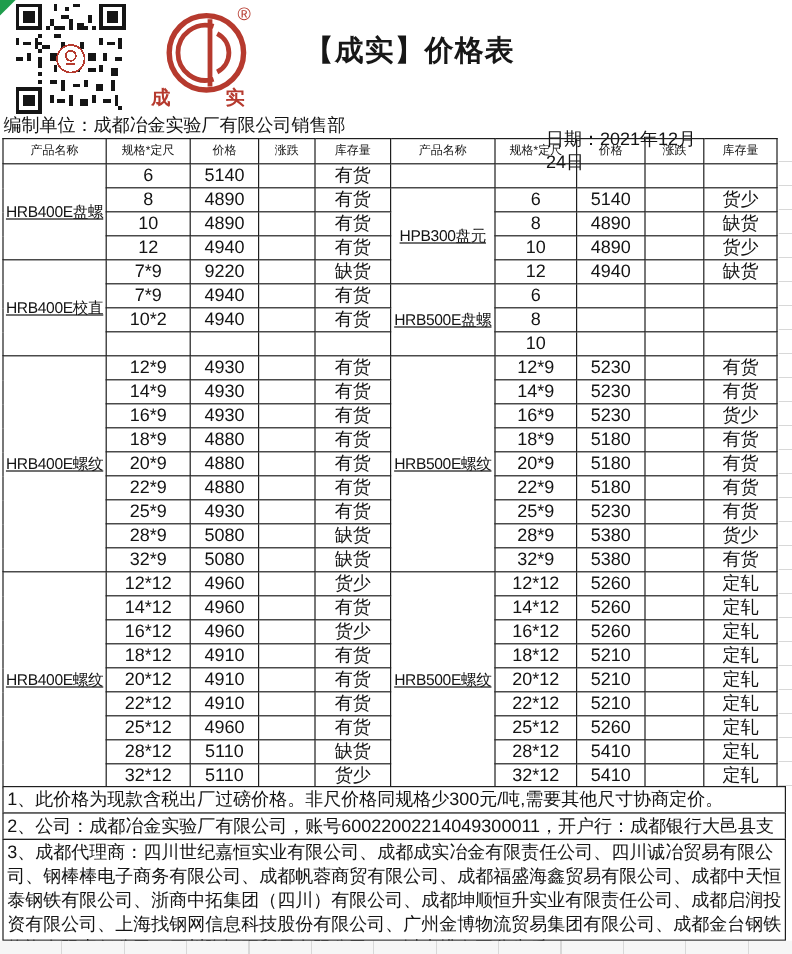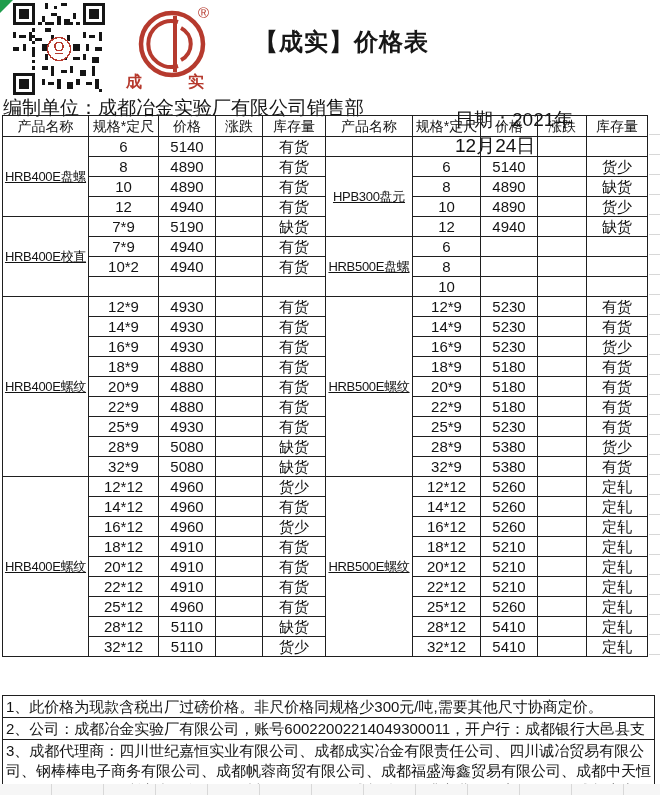--- a/index.html
+++ b/index.html
@@ -15,33 +15,33 @@
   .qr{position:absolute;left:9px;top:3px;width:100px;height:92px;}
   
   .logo{position:absolute;left:122px;top:4px;width:115px;height:92px;}
   .logo .rmark{position:absolute;left:76px;top:0px;color:#b63a2e;font-size:15px;font-weight:400;}
   .logo .ch{position:absolute;color:#b63a2e;font-size:16px;top:68px;font-weight:600;}
   .logo .ch.left{left:4px;}
   .logo .ch.right{left:66px;}
   .title{position:absolute;left:254px;top:26px;font-size:24px;letter-spacing:1px;color:#171717;
     font-family:"Liberation Serif","DejaVu Serif",serif;font-weight:600;}
   
-  .info-bar{position:absolute;left:0;top:93px;width:592px;height:22px;font-size:19px;}
+  .info-bar{position:absolute;left:0;top:93px;width:592px;height:22px;font-size:15px;}
   .info-bar .prepared{position:absolute;left:3px;top:2px;}
   .info-bar .date{position:absolute;left:455px;top:14px;}
   
   .price-table{position:absolute;left:2px;top:115px;width:645px;border-collapse:collapse;table-layout:fixed;}
   .price-table th,.price-table td{
     border:1px solid #1f1f1f;padding:0;text-align:center;font-size:15px;height:19px;line-height:19px;
     color:#141414;font-weight:400;white-space:nowrap;overflow:hidden;}
-  .price-table thead th{height:20px;line-height:20px;font-size:14px;font-weight:500;text-align:center;}
+  .price-table thead th{height:20px;line-height:20px;font-size:10px;font-weight:500;text-align:center;}
   .price-table td.product{font-size:13px;letter-spacing:-0.3px;text-decoration:underline;}
   
   .note{position:absolute;left:2px;width:653px;box-sizing:border-box;border:1px solid #1f1f1f;
-    background:#fff;font-size:15px;line-height:20px;padding:1px 3px;color:#141414;margin-top:40px;}
+    background:#fff;font-size:15px;line-height:20px;padding:1px 3px;color:#141414;}
   .note-1{top:655px;height:23px;}
   .note-2{top:677px;height:23px;}
   .note-3{top:699px;height:85px;}
   
   .bottom-grid{position:absolute;left:0;top:784px;width:660px;height:11px;background:
     repeating-linear-gradient(90deg,#f6f6f6 0 51px,#d8d8d8 51px 52px);}
   .right-grid{position:absolute;left:649px;top:115px;width:11px;height:540px;background:
     repeating-linear-gradient(180deg,#ffffff 0 19px,#d8d8d8 19px 20px);}
 </style>
 </head>
@@ -157,21 +157,21 @@
           <td></td>
           <td>有货</td>
           <td>10</td>
           <td>4890</td>
           <td></td>
           <td>货少</td>
         </tr>
         <tr>
           <td class="product" rowspan="4">HRB400E校直</td>
           <td>7*9</td>
-          <td>5190</td>
+          <td>9220</td>
           <td></td>
           <td>缺货</td>
           <td>12</td>
           <td>4940</td>
           <td></td>
           <td>缺货</td>
         </tr>
         <tr>
           <td>7*9</td>
           <td>4940</td>

